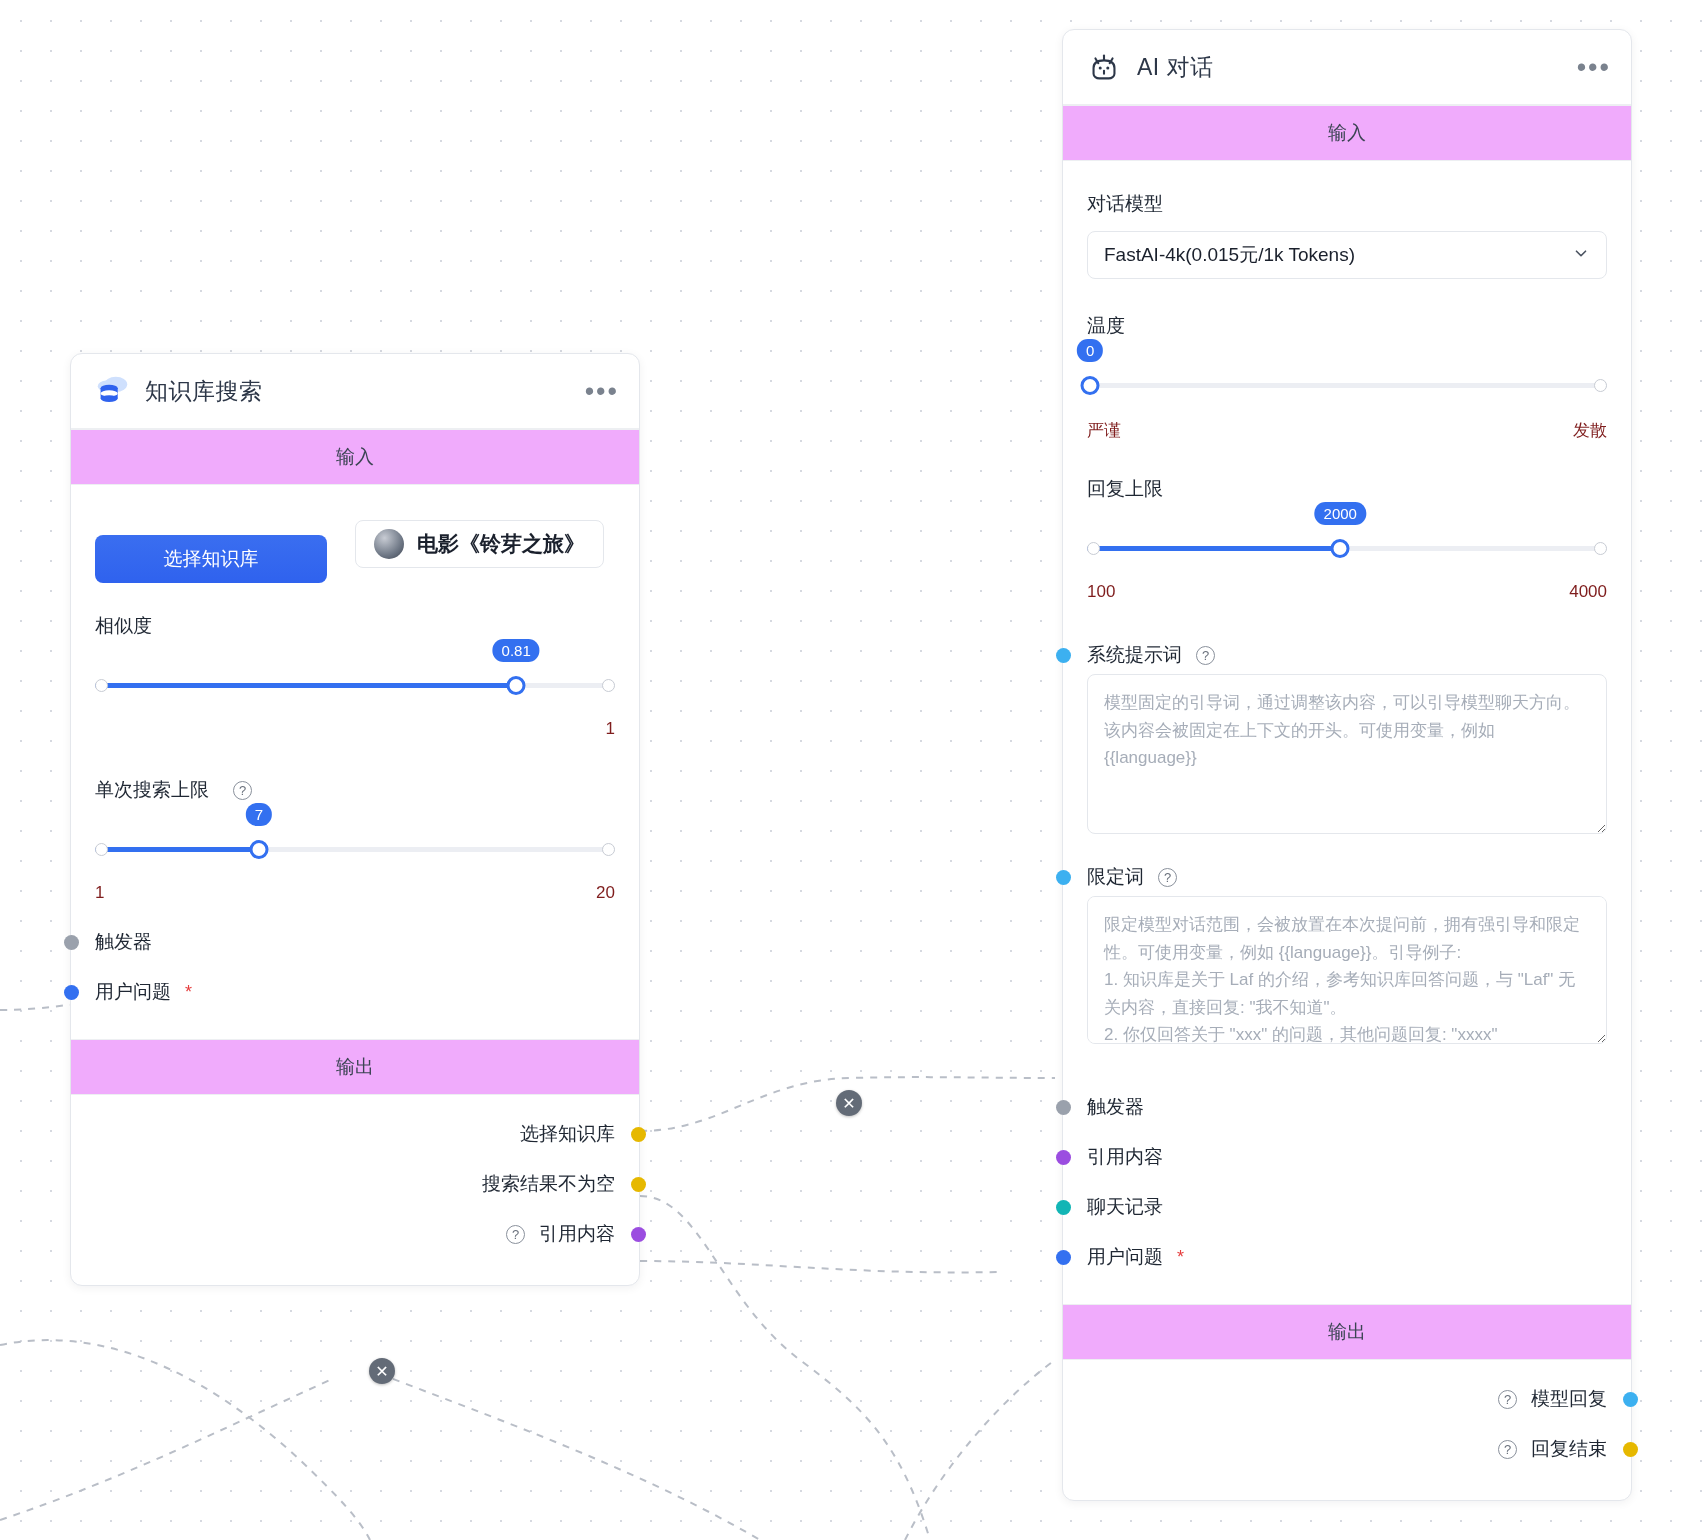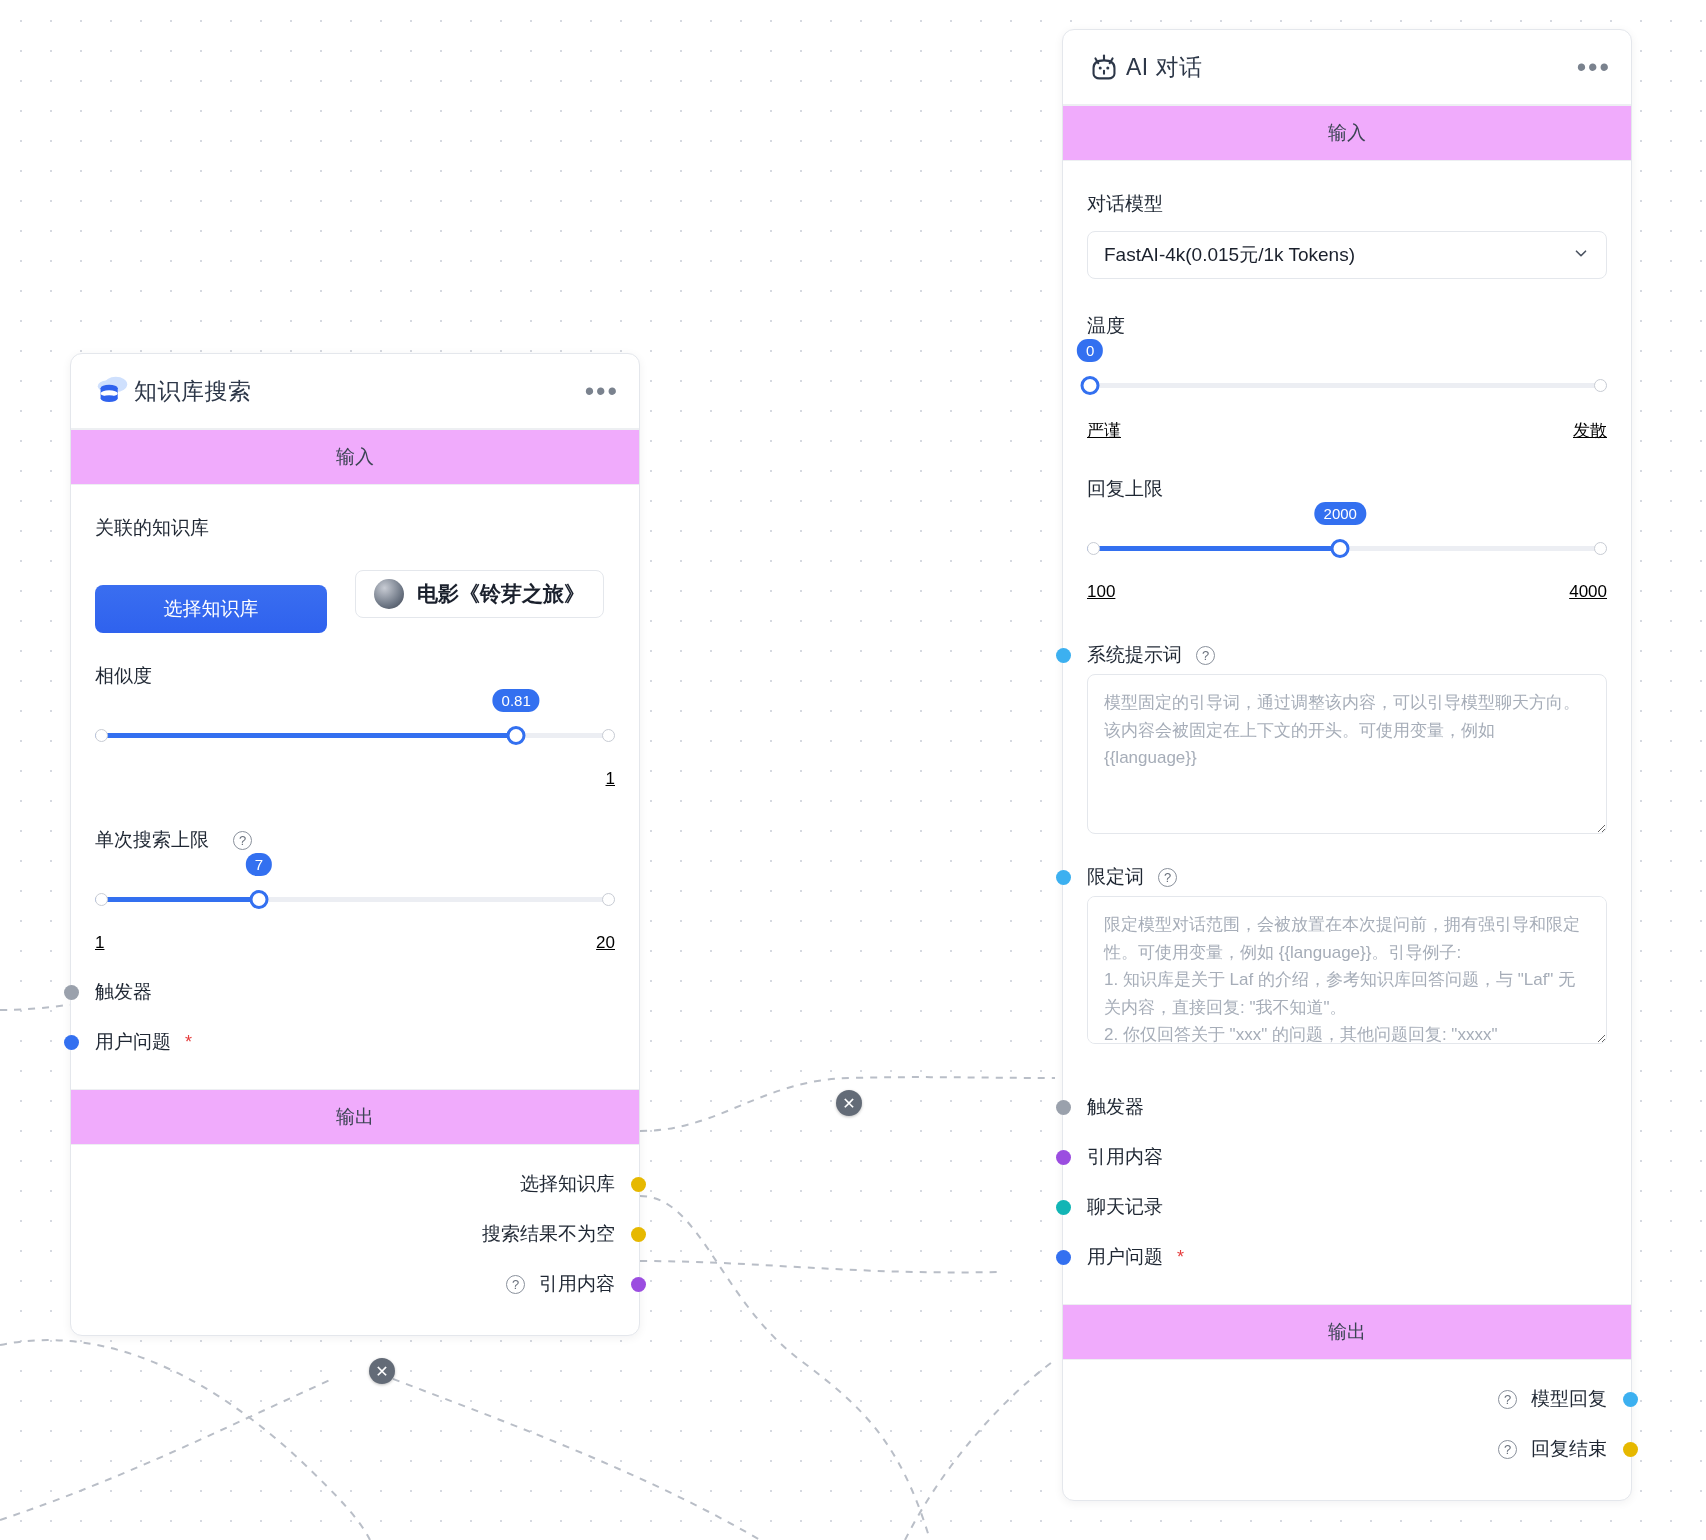--- a/index.html
+++ b/index.html
@@ -18,21 +18,21 @@
   #edge-layer { position:absolute; inset:0; width:1706px; height:1540px; pointer-events:none; }
 
   .node {
     position:absolute;
     background:#fff;
     border:1px solid #e4e7ec;
     border-radius:12px;
     box-shadow:0 2px 10px rgba(16,24,40,.06);
   }
   .node-header {
-    display:flex; align-items:center; gap:3px;
+    display:flex; align-items:center; gap:14px;
     padding:18px 20px 18px 22px;
     border-bottom:1px solid #edeff2;
   }
   .node-title { font-size:23px; color:#2a3murky; color:#2d3748; letter-spacing:.5px; }
   .dots-btn { margin-left:auto; color:#7a828e; font-size:27px; line-height:10px; letter-spacing:2px; cursor:pointer; }
   .section-bar {
     background:#f0abfc;
     border-bottom:1px solid #edeff2;
     border-top:1px solid #edeff2;
     text-align:center;
@@ -83,21 +83,21 @@
   .knob {
     position:absolute; top:3px; width:19px; height:19px; border-radius:50%;
     background:#fff; border:3.5px solid #3370f0; transform:translateX(-50%);
     cursor:pointer;
   }
   .bubble {
     position:absolute; top:-34px; transform:translateX(-50%);
     background:#3370f0; color:#fff; font-size:15px;
     padding:3px 9px; border-radius:11px; min-width:24px; text-align:center;
   }
-  .scale-row { display:flex; justify-content:space-between; font-size:17px; color:#000000; margin-top:20px;text-decoration:underline; }
+  .scale-row { display:flex; justify-content:space-between; font-size:17px; color:#7f1d1d; margin-top:20px; }
   .scale-row.single-right { justify-content:flex-end; }
 
   
   .ta {
     width:100%; border:1px solid #e4e7ec; border-radius:8px;
     background:#fff; padding:14px 16px;
     font-family:inherit; font-size:17px; line-height:1.62;
     color:#1a202c; resize:vertical; outline:none;
   }
   .ta::placeholder { color:#a6adb8; }
@@ -154,23 +154,20 @@
         <ellipse cx="17" cy="28" rx="9" ry="3.6" fill="#2f62ee"></ellipse>
       </svg>
     </span>
     <span class="node-title">知识库搜索</span>
     <span class="dots-btn">•••</span>
   </div>
 
   <div class="section-bar">输入</div>
 
   <div class="body">
-    <div class="field-label">
-      <span>关联的知识库</span>
-    </div>
     <div class="kb-row">
       <button class="kb-select-btn">选择知识库</button>
       <div class="kb-chip">
         <span class="kb-avatar"></span>
         <span>电影《铃芽之旅》</span>
       </div>
     </div>
 
     <div class="field-label">
       <span>相似度</span>

